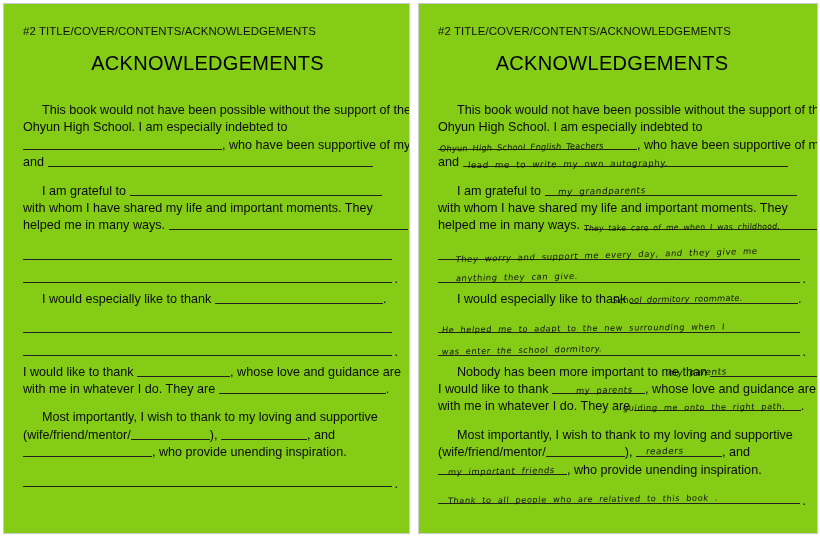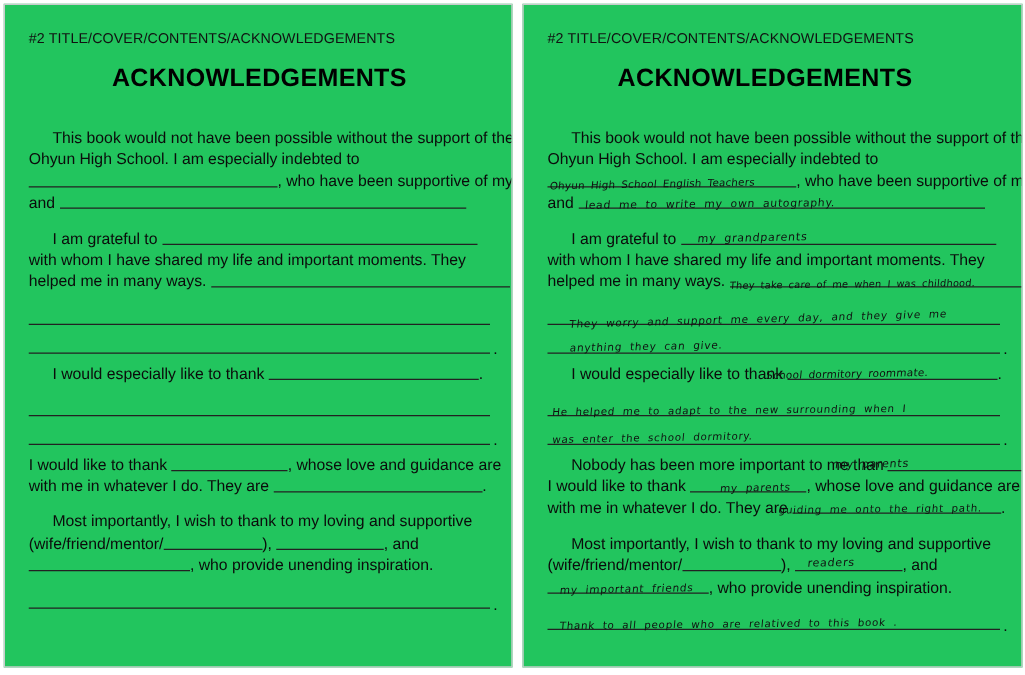--- a/index.html
+++ b/index.html
@@ -17,21 +17,21 @@
   }
 
   .spread {
     position: absolute;
     inset: 0;
     display: flex;
   }
 
   .page {
     position: relative;
-    background: #22c55e;
+    background: #84cc16;
     border: 1px solid #c9cbcd;
     box-sizing: border-box;
     overflow: hidden;
   }
   .page-left {
     position: absolute;
     left: 3px;
     top: 3px;
     width: 407px;
     height: 531px;
@@ -54,21 +54,21 @@
   .slug {
     font-size: 11.4px;
     letter-spacing: 0.1px;
     color: #111111;
     white-space: nowrap;
   }
 
   .doc-title {
     text-align: center;
     font-size: 20px;
-    font-weight: bold;
+    font-weight: normal;
     letter-spacing: 0.3px;
     color: #000000;
     margin-top: 15px;
   }
   .page-right .doc-title { margin-right: 14px; }
 
   .body-block {
     margin-top: 27px;
     font-size: 12.6px;
     line-height: 17.4px;

